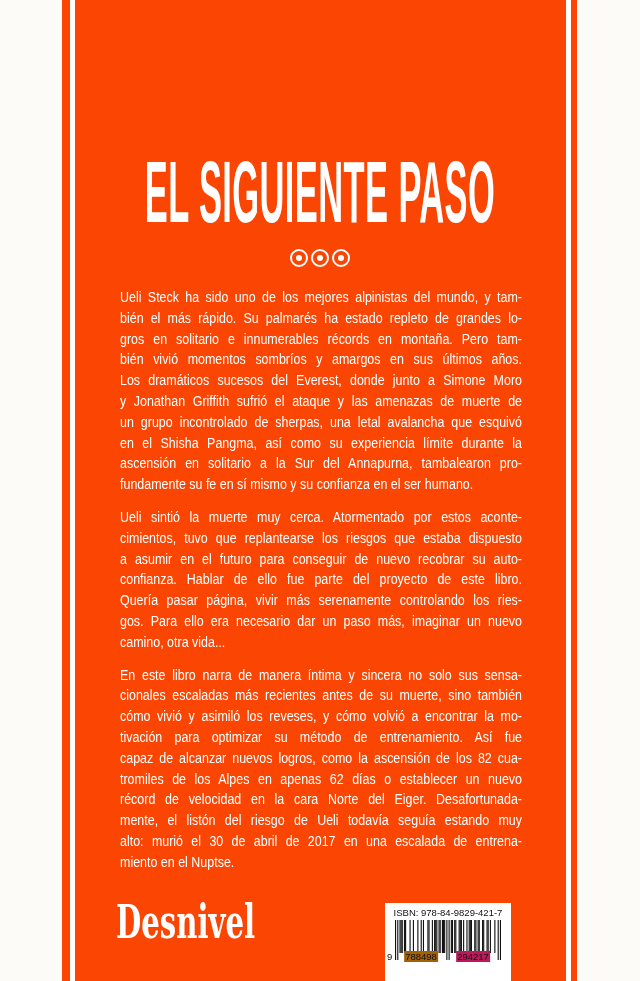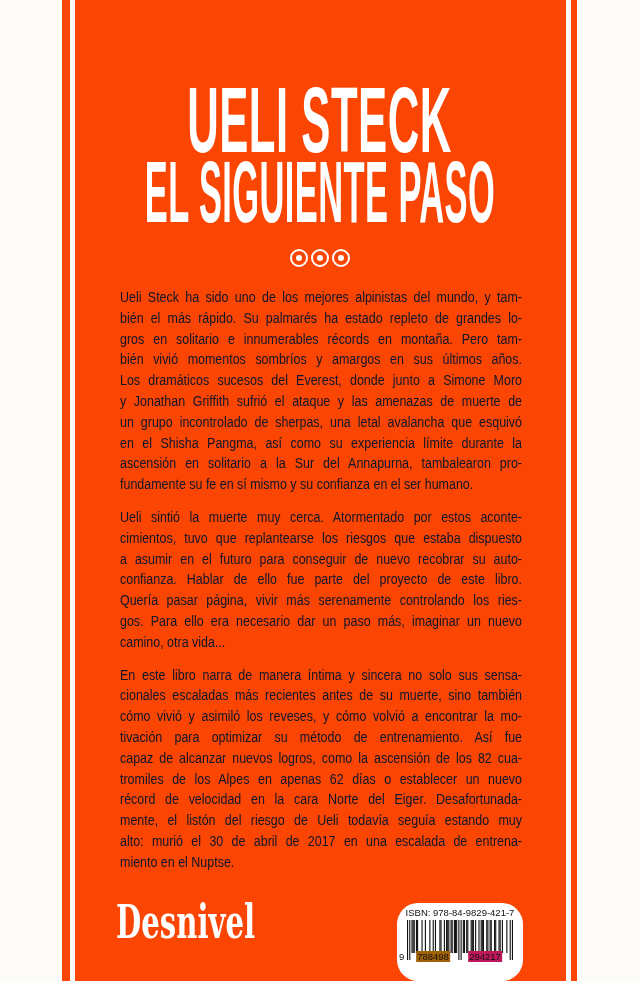--- a/index.html
+++ b/index.html
@@ -25,60 +25,57 @@
   .title1{top:74px;font-size:92px;color:#ffffff;}
   .title1 span{transform:scaleX(0.475);transform-origin:center top;letter-spacing:1px;}
   .title2{top:148px;font-size:88px;color:#ffffff;}
   .title2 span{transform:scaleX(0.392);transform-origin:center top;letter-spacing:1px;}
   
   .ornament{position:absolute;top:249px;left:0;width:100%;display:flex;justify-content:center;gap:3px;}
   .target{width:14px;height:14px;border:2.5px solid #ffffff;border-radius:50%;
           display:flex;align-items:center;justify-content:center;}
   .target-dot{width:6px;height:6px;border-radius:50%;background:#ffffff;}
   
-  .body-text{position:absolute;left:58px;top:287px;width:402px;color:#0f172a;}
+  .body-text{position:absolute;left:58px;top:287px;width:402px;color:#ffffff;}
   .para{margin:0 0 12px 0;}
   .line{
     width:490px;transform:scaleX(0.8204);transform-origin:left top;
     font-size:15.2px;line-height:20.8px;
     text-align:justify;text-align-last:justify;
     white-space:normal;
   }
   .line.last{text-align-last:left;}
   
   .logo{
     position:absolute;left:54px;top:898px;
     font-family:"DejaVu Serif","Liberation Serif",serif;
     font-weight:bold;font-size:47px;line-height:1;color:#ffffff;
     transform:scaleX(0.62);transform-origin:left top;white-space:nowrap;
   }
   
   .barcode-box{
-    position:absolute;left:335px;top:903px;width:126px;height:78px;
-    background:#ffffff;color:#111;border-radius:21px;
+    position:absolute;left:323px;top:903px;width:126px;height:78px;
+    background:#ffffff;color:#111;
   }
   .isbn-label{font-size:9.5px;text-align:center;margin-top:4px;letter-spacing:0;}
   .ean{position:relative;height:44px;margin-top:2px;}
   .ean svg{position:absolute;left:10px;top:0;width:106px;height:40px;}
   .ean-digits{position:absolute;bottom:2px;left:0;width:100%;height:12px;font-size:9.5px;}
   .ean-digit-first{position:absolute;left:2px;bottom:0;}
   .ean-group1{position:absolute;left:36px;bottom:0;transform:translateX(-50%);background:#a16207;padding:0 1px;}
   .ean-group2{position:absolute;left:88px;bottom:0;transform:translateX(-50%);background:#be185d;padding:0 1px;}
 </style>
 </head>
 <body>
 
 <div class="page">
   <div class="cover">
     <div class="pinstripe left"></div>
     <div class="pinstripe right"></div>
 
-    <div class="title1">
-      <span>UELI STECK</span>
-    </div>
     <div class="title2">
       <span>EL SIGUIENTE PASO</span>
     </div>
 
     <div class="ornament">
       <span class="target">
           <span class="target-dot"></span>
         </span>
       <span class="target">
           <span class="target-dot"></span>

